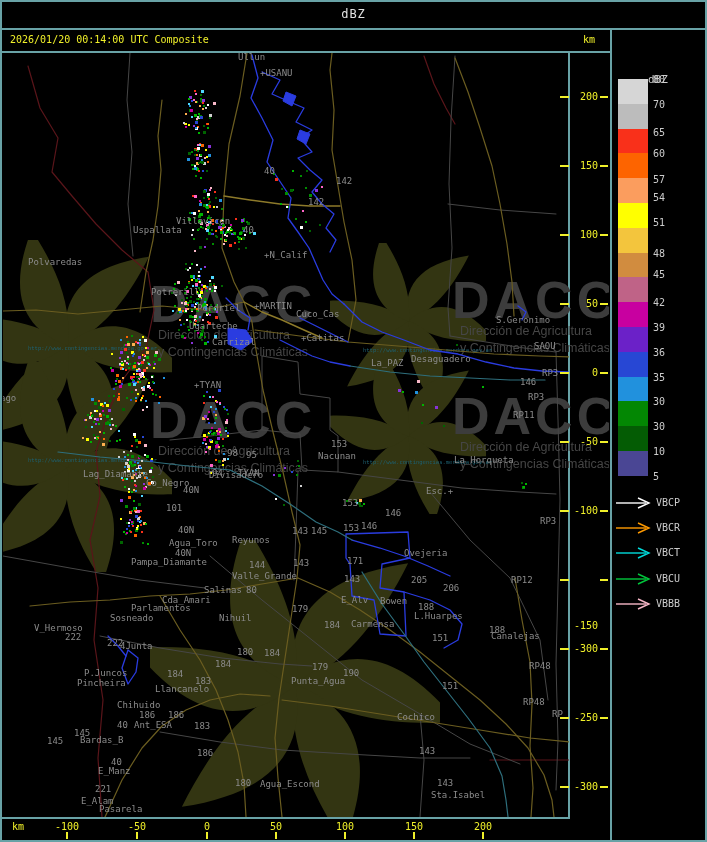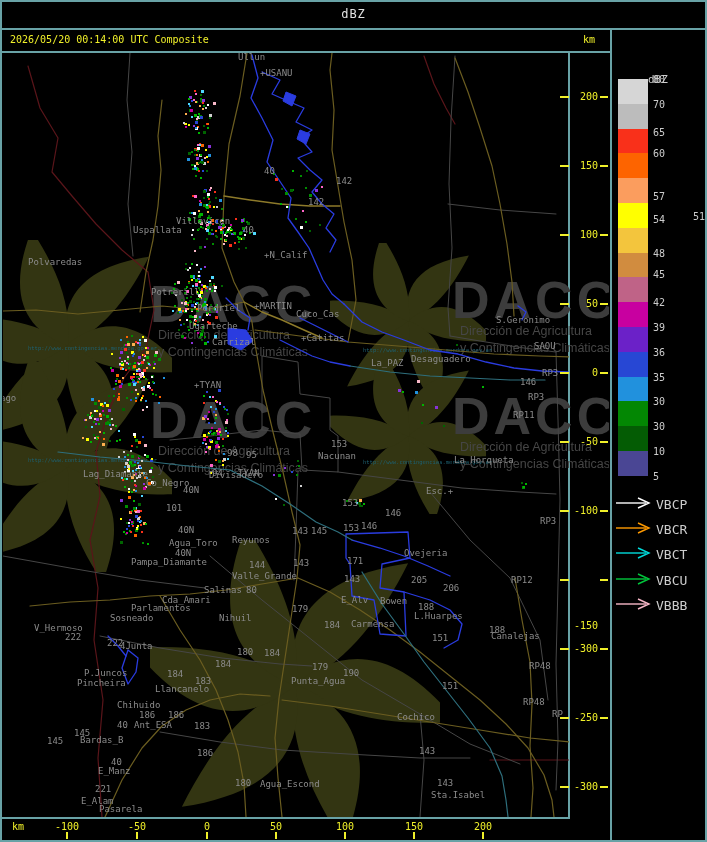--- a/index.html
+++ b/index.html
@@ -14,21 +14,21 @@
   #map-svg{position:absolute;left:0;top:0;z-index:1;}
   .ax-label{position:absolute;color:#f0f02a;font-size:10px;white-space:nowrap;z-index:3;}
   .tickv{position:absolute;width:2px;height:7px;background:#f0f02a;z-index:3;}
   .tickh{position:absolute;width:8px;height:2px;background:#f0f02a;z-index:3;}
   .r-label{position:absolute;width:28px;text-align:right;color:#f0f02a;font-size:10px;z-index:3;}
   #scale-panel{position:absolute;left:612px;top:29px;width:95px;height:813px;z-index:3;}
   #scale-title{position:absolute;left:36px;top:44px;color:#cccccc;font-size:11px;}
   .blk{position:absolute;left:6px;width:30px;}
   .blk-label{position:absolute;left:41px;color:#cccccc;font-size:10px;}
   .vec-row{position:absolute;left:2px;height:14px;}
-  .vec-label{position:absolute;left:42px;top:1px;color:#cccccc;font-size:13px;text-align:center;}
+  .vec-label{position:absolute;left:42px;top:1px;color:#cccccc;font-size:10px;text-align:center;}
   .speckle{background-image:radial-gradient(#d03030 0.8px, rgba(0,0,0,0) 1.1px);background-size:6px 5px;}
 </style>
 </head>
 <body>
 
 <div id="root">
 
   <svg id="map-svg" width="707" height="842">
     <defs>
       <clipPath id="clipMap">
@@ -1132,21 +1132,21 @@
         <rect x="560" y="717" width="9" height="2" fill="#f0f02a"></rect>
         <rect x="560" y="786" width="9" height="2" fill="#f0f02a"></rect>
       </g>
   </svg>
 
   <div id="title-bar">
     <div id="title-text">dBZ</div>
   </div>
   <div class="bline" style="left:0;top:28px;width:707px;height:2px;"></div>
 
-  <div id="timestamp">2026/05/20 00:14:00 UTC Composite</div>
+  <div id="timestamp">2026/01/20 00:14:00 UTC Composite</div>
   <div id="km-top">km</div>
 
   <div class="bline" style="left:0;top:51px;width:611px;height:2px;"></div>
   <div class="bline" style="left:568px;top:51px;width:2px;height:768px;"></div>
   <div class="bline" style="left:0;top:817px;width:570px;height:2px;"></div>
   <div class="bline" style="left:610px;top:28px;width:2px;height:814px;"></div>
 
   <div id="bottom-axis">
     <div class="ax-label" style="left:12px;top:821px;">km</div>
   <div class="ax-label" style="left:47px;top:821px;width:40px;text-align:center;">-100</div>
@@ -1204,23 +1204,23 @@
       <div class="blk" style="top:298px;height:25.3px;background:#6b21c8;"></div>
       <div class="blk" style="top:322.8px;height:25.3px;background:#2747d4;"></div>
       <div class="blk" style="top:347.6px;height:25.3px;background:#2191dd;"></div>
       <div class="blk" style="top:372.40000000000003px;height:25.3px;background:#038703;"></div>
       <div class="blk" style="top:397.2px;height:25.3px;background:#045c04;"></div>
       <div class="blk" style="top:422px;height:25.3px;background:#4a4694;"></div>
       <div class="blk-label" style="top:45px;">80</div>
       <div class="blk-label" style="top:69.8px;">70</div>
       <div class="blk-label" style="top:98px;">65</div>
       <div class="blk-label" style="top:119.4px;">60</div>
-      <div class="blk-label" style="top:162px;">57</div>
-      <div class="blk-label" style="top:185px;">54</div>
-      <div class="blk-label" style="top:182px;margin-left:40px;">51</div>
+      <div class="blk-label" style="top:145px;">57</div>
+      <div class="blk-label" style="top:163px;">54</div>
+      <div class="blk-label" style="top:188px;">51</div>
       <div class="blk-label" style="top:218.6px;">48</div>
       <div class="blk-label" style="top:240px;">45</div>
       <div class="blk-label" style="top:268.20000000000005px;">42</div>
       <div class="blk-label" style="top:293px;">39</div>
       <div class="blk-label" style="top:317.8px;">36</div>
       <div class="blk-label" style="top:342.6px;">35</div>
       <div class="blk-label" style="top:367.40000000000003px;">30</div>
       <div class="blk-label" style="top:392.2px;">30</div>
       <div class="blk-label" style="top:417px;">10</div>
       <div class="blk-label" style="top:441.8px;">5</div>

